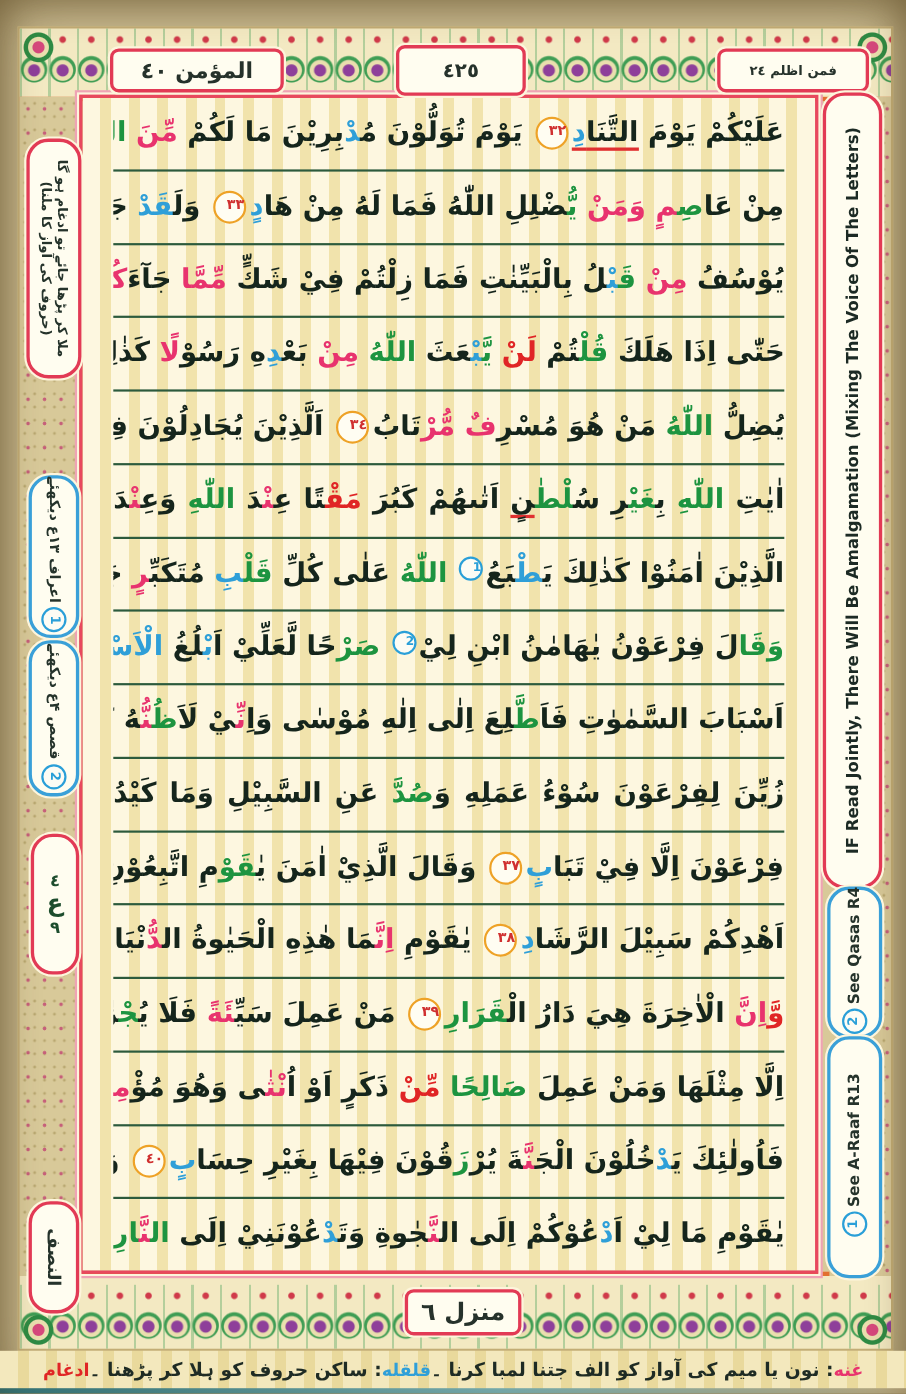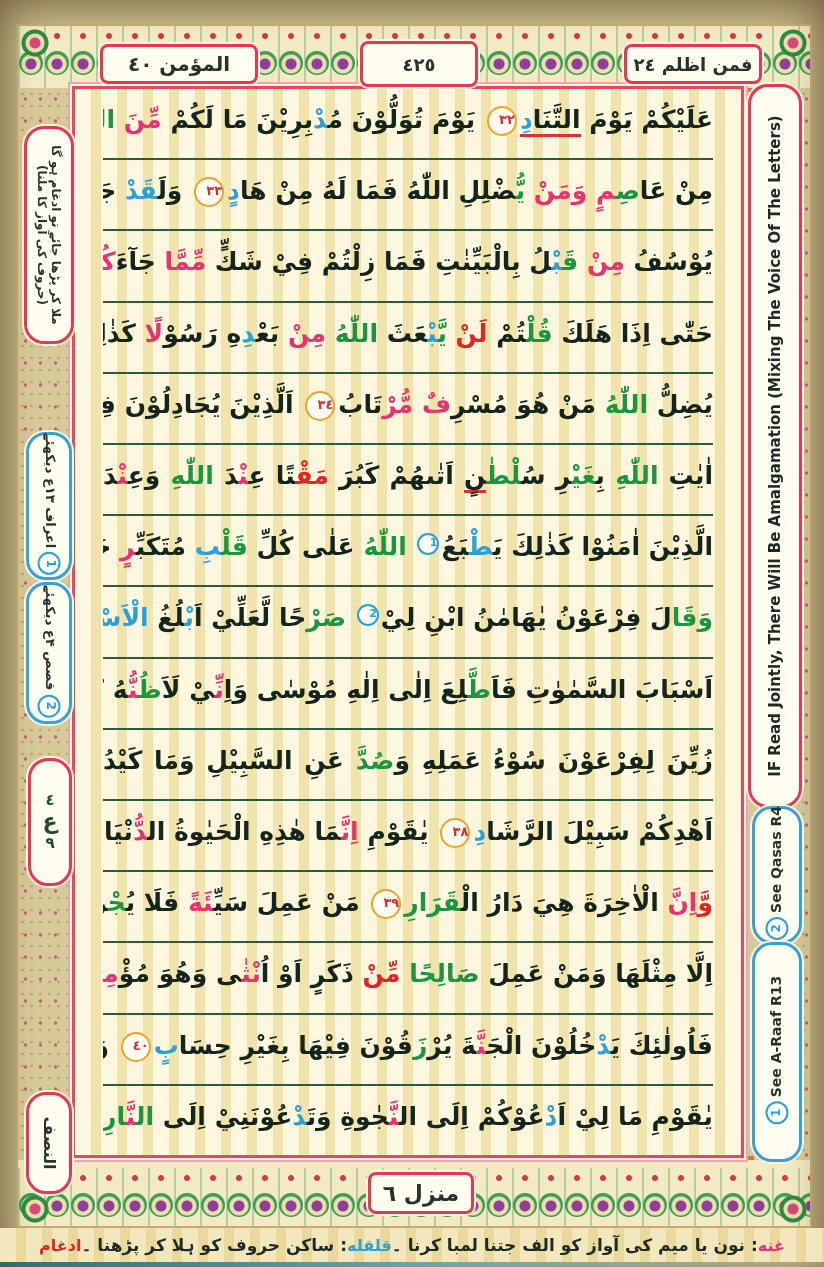--- a/index.html
+++ b/index.html
@@ -90,21 +90,21 @@
     <div class="corner" style="left:2px;bottom:2px"></div>
     <div class="corner" style="right:2px;bottom:2px"></div>
   </div>
 
   <div class="hpill" style="left:100px;top:44px;width:152px;height:34px;font-size:20px">
     <span>المؤمن ٤٠</span>
   </div>
   <div class="hpill" style="left:360px;top:41px;width:112px;height:40px;font-size:18px">
     <span>٤٢٥</span>
   </div>
-  <div class="hpill" style="left:624px;top:44px;width:132px;height:34px;font-size:18px">
+  <div class="hpill" style="left:652px;top:44px;width:132px;height:34px;font-size:12px">
     <span>فمن اظلم ٢٤</span>
   </div>
 
   <div class="vpill redb" style="left:24px;top:126px;width:44px;height:212px">
     <div class="vtext rot90 wrapnote" style="font-size:12px">ملا کر پڑھا جائے تو ادغام ہو گا (حروف کی آواز کا ملنا)</div>
   </div>
   <div class="vpill blueb" style="left:26px;top:432px;width:40px;height:142px">
     <div class="vtext rot90" style="font-size:13px">
       <span class="circ">1</span><span>اعراف ۱۳ع دیکھئے</span>
     </div>
@@ -143,20 +143,21 @@
       <div class="qline"><span>عَلَيْكُمْ يَوْمَ </span><span class="uline">التَّنَا</span><span class="c-blue uline">دِ</span><span class="ayah">٣٢</span><span> يَوْمَ تُوَلُّوْنَ مُ</span><span class="c-blue">دْ</span><span>بِرِيْنَ مَا لَكُمْ </span><span class="c-pink">مِّنَ</span><span> </span><span class="c-green">اللّٰهِ</span></div>
       <div class="qline"><span>مِنْ عَا</span><span class="c-green">صِ</span><span class="c-pink">مٍ</span><span> </span><span class="c-pink">وَمَنْ</span><span> </span><span class="c-green">يُّ</span><span>ضْلِلِ اللّٰهُ فَمَا لَهُ مِنْ هَا</span><span class="c-blue">دٍ</span><span class="ayah">٣٣</span><span> وَلَ</span><span class="c-blue">قَدْ</span><span> جَآءَكُمْ</span></div>
       <div class="qline"><span>يُوْسُفُ </span><span class="c-pink">مِنْ</span><span> </span><span class="c-green">قَ</span><span class="c-blue">بْ</span><span>لُ بِالْبَيِّنٰتِ فَمَا زِلْتُمْ فِيْ شَكٍّ </span><span class="c-pink">مِّمَّا</span><span> جَآءَ</span><span class="c-pink">كُمْ</span><span> بِهِ</span></div>
       <div class="qline"><span>حَتّٰى اِذَا هَلَكَ </span><span class="c-green">قُلْ</span><span>تُمْ </span><span class="c-red">لَنْ</span><span> </span><span class="c-green">يَّ</span><span class="c-blue">بْ</span><span>عَثَ </span><span class="c-green">اللّٰهُ</span><span> </span><span class="c-pink">مِنْ</span><span> بَعْ</span><span class="c-blue">دِ</span><span>هِ رَسُوْ</span><span class="c-pink">لًا</span><span> كَذٰلِكَ</span></div>
       <div class="qline"><span>يُضِلُّ </span><span class="c-green">اللّٰهُ</span><span> مَنْ هُوَ مُسْرِ</span><span class="c-pink">فٌ</span><span> </span><span class="c-pink">مُّرْ</span><span>تَابُ</span><span class="ayah">٣٤</span><span> اَلَّذِيْنَ يُجَادِلُوْنَ فِيْ</span></div>
       <div class="qline"><span>اٰيٰتِ </span><span class="c-green">اللّٰهِ</span><span> بِ</span><span class="c-green">غَيْ</span><span>رِ سُ</span><span class="c-green">لْطٰ</span><span class="uline">نٍ</span><span> اَتٰىهُمْ كَبُرَ </span><span class="c-red">مَقْ</span><span>تًا عِ</span><span class="c-pink">نْ</span><span>دَ </span><span class="c-green">اللّٰهِ</span><span> وَعِ</span><span class="c-pink">نْ</span><span>دَ</span></div>
       <div class="qline"><span>الَّذِيْنَ اٰمَنُوْا كَذٰلِكَ يَ</span><span class="c-blue">طْ</span><span>بَعُ</span><span class="ref">1</span><span> </span><span class="c-green">اللّٰهُ</span><span> عَلٰى كُلِّ </span><span class="c-green">قَلْ</span><span class="c-blue">بِ</span><span> مُتَكَبِّ</span><span class="c-pink">رٍ</span><span> جَبَّا</span><span class="c-green">رٍ</span></div>
       <div class="qline"><span class="c-green">وَقَا</span><span>لَ فِرْعَوْنُ يٰهَامٰنُ ابْنِ لِيْ</span><span class="ref">2</span><span> </span><span class="c-green">صَرْ</span><span>حًا لَّعَلِّيْ اَ</span><span class="c-blue">بْ</span><span>لُغُ </span><span class="c-blue">الْاَسْبَابَ</span></div>
       <div class="qline"><span>اَسْبَابَ السَّمٰوٰتِ فَاَ</span><span class="c-green">طَّ</span><span>لِعَ اِلٰى اِلٰهِ مُوْسٰى وَاِ</span><span class="c-pink">نِّ</span><span>يْ لَاَ</span><span class="c-green">ظُ</span><span class="c-pink">نُّ</span><span>هُ كَاذِبًا وَكَذٰلِكَ</span></div>
       <div class="qline"><span>زُيِّنَ لِفِرْعَوْنَ سُوْءُ عَمَلِهِ وَ</span><span class="c-green">صُدَّ</span><span> عَنِ السَّبِيْلِ وَمَا كَيْدُ</span></div>
+      <div class="qline"><span>فِرْعَوْنَ اِلَّا فِيْ تَبَا</span><span class="c-blue">بٍ</span><span class="ayah">٣٧</span><span> وَقَالَ الَّذِيْ اٰمَنَ يٰ</span><span class="c-green">قَوْ</span><span>مِ اتَّبِعُوْنِ</span></div>
       <div class="qline"><span>اَهْدِكُمْ سَبِيْلَ الرَّشَا</span><span class="c-blue">دِ</span><span class="ayah">٣٨</span><span> يٰقَوْمِ </span><span class="c-pink">اِنَّ</span><span>مَا هٰذِهِ الْحَيٰوةُ ال</span><span class="c-pink">دُّ</span><span>نْيَا مَتَا</span></div>
       <div class="qline"><span class="c-red">وَّ</span><span class="c-pink">اِنَّ</span><span> الْاٰخِرَةَ هِيَ دَارُ الْ</span><span class="c-green">قَرَارِ</span><span class="ayah">٣٩</span><span> مَنْ عَمِلَ سَيِّ</span><span class="c-pink">ئَةً</span><span> فَلَا يُ</span><span class="c-green">جْ</span><span>زٰى</span></div>
       <div class="qline"><span>اِلَّا مِثْلَهَا وَمَنْ عَمِلَ </span><span class="c-green">صَالِحًا</span><span> </span><span class="c-red">مِّنْ</span><span> ذَكَرٍ اَوْ اُ</span><span class="c-pink">نْثٰ</span><span>ى وَهُوَ مُؤْ</span><span class="c-pink">مِنٌ</span></div>
       <div class="qline"><span>فَاُولٰئِكَ يَ</span><span class="c-blue">دْ</span><span>خُلُوْنَ الْجَ</span><span class="c-pink">نَّ</span><span>ةَ يُرْ</span><span class="c-green">زَ</span><span>قُوْنَ فِيْهَا بِغَيْرِ حِسَا</span><span class="c-blue">بٍ</span><span class="ayah">٤٠</span><span> وَ</span></div>
       <div class="qline"><span>يٰقَوْمِ مَا لِيْ اَ</span><span class="c-blue">دْ</span><span>عُوْكُمْ اِلَى ال</span><span class="c-pink">نَّ</span><span>جٰوةِ وَتَ</span><span class="c-blue">دْ</span><span>عُوْنَنِيْ اِلَى </span><span class="c-green">ال</span><span class="c-pink">نَّ</span><span class="c-green">ارِ</span><span class="ayah">26</span></div>
     </div>
 
   <div class="hpill" style="left:368px;top:1172px;width:100px;height:36px;font-size:22px">
     <span>منزل ٦</span>
   </div>

